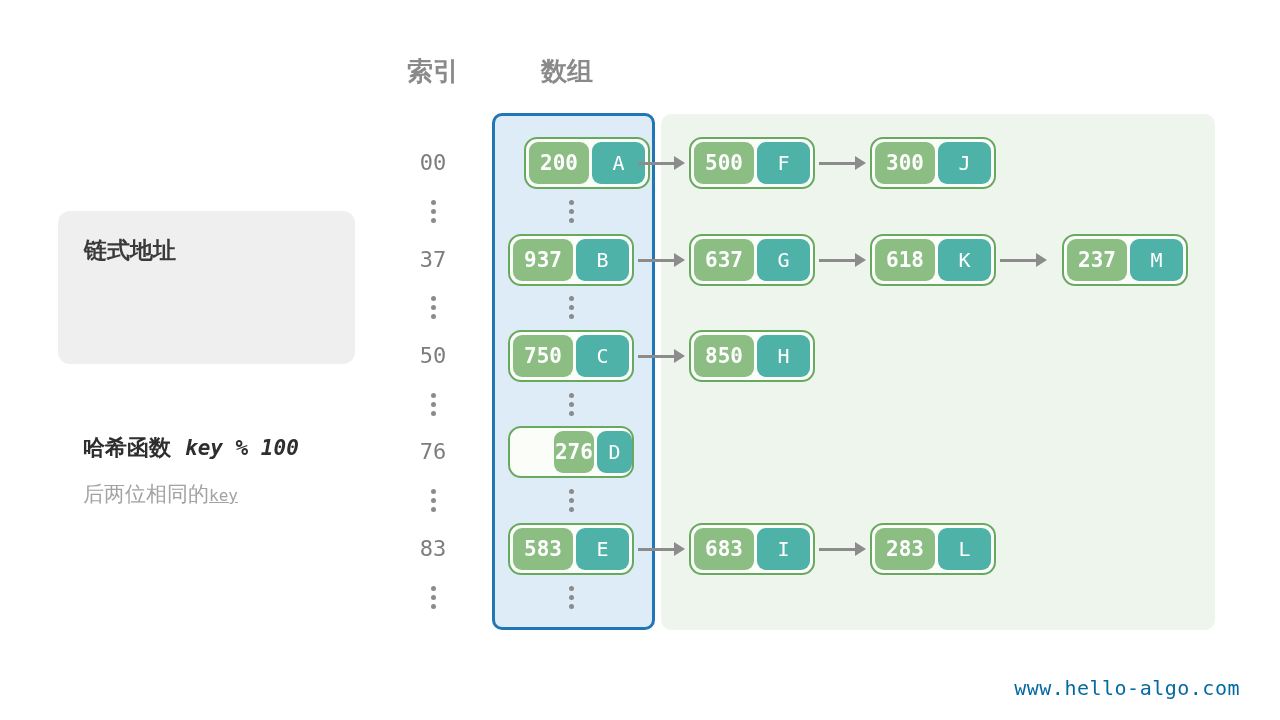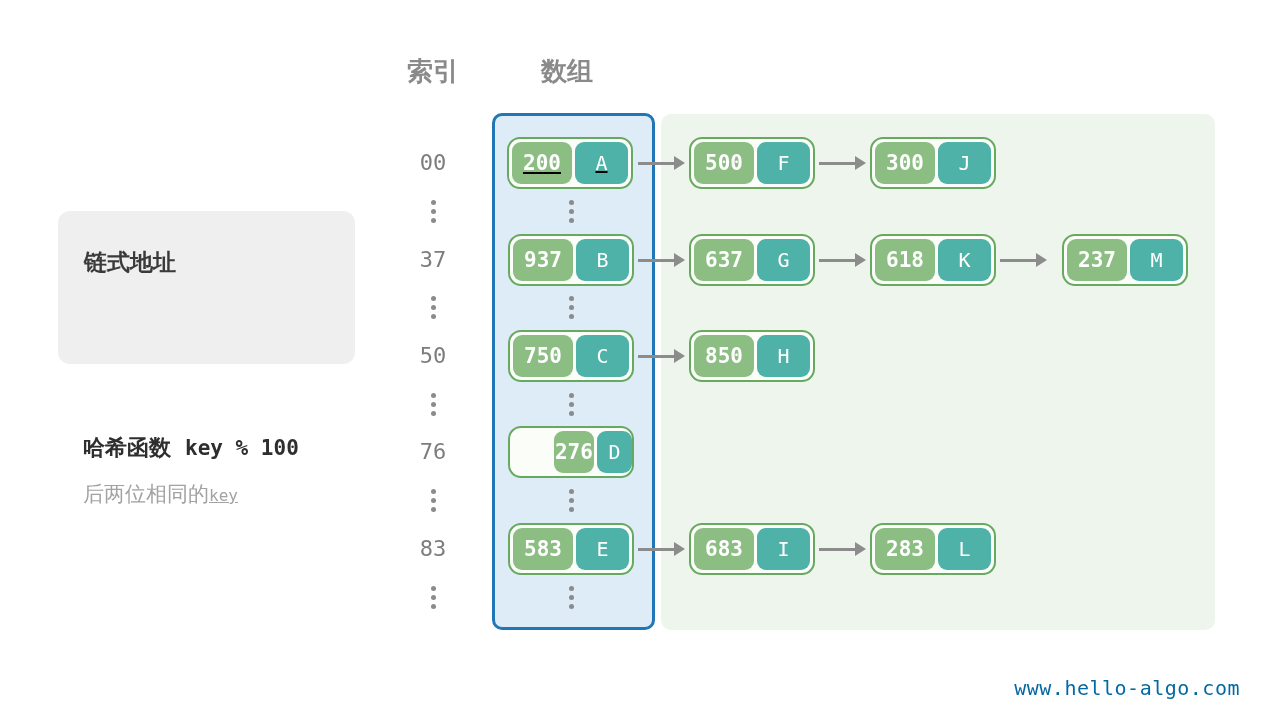--- a/index.html
+++ b/index.html
@@ -17,28 +17,28 @@
 
   
   .col-header{position:absolute;top:54px;font-size:26px;font-weight:bold;color:#8a8a8a;white-space:nowrap;}
   #hdr-index{left:393px;width:80px;text-align:center;}
   #hdr-array{left:527px;width:80px;text-align:center;}
   #hdr-list{left:795px;color:var(--header-green,#61a860);}
   #hdr-list .note{font-size:24px;font-weight:500;margin-left:4px;}
 
   
   #info-box{position:absolute;left:58px;top:211px;width:297px;height:153px;background:#efefef;
-    border-radius:12px;box-sizing:border-box;padding:36px 0 0 26px;}
+    border-radius:12px;box-sizing:border-box;padding:24px 0 0 26px;}
   #info-box .title{font-size:23px;font-weight:bold;color:#3a3a3a;}
   #info-box .body{margin-top:12px;font-size:21px;color:#a6a6a6;line-height:37px;}
 
   
   #hash-note{position:absolute;left:83px;top:433px;}
   #hash-note .title{font-size:22px;font-weight:bold;color:#2e2e2e;white-space:nowrap;}
-  #hash-note .title .code{font-size:21px;margin-left:14px;}
+  #hash-note .title .code{font-size:21px;margin-left:14px;font-style:italic;}
   #hash-note .body{margin-top:12px;font-size:21px;color:#a2a2a2;line-height:38px;white-space:nowrap;}
   #hash-note .body .code{margin-left:0;font-size:16px;text-decoration:underline;}
 
   
   .idx-label{position:absolute;width:80px;text-align:center;font-size:22px;color:#7d7d7d;}
   .vdots{position:absolute;display:flex;flex-direction:column;gap:4px;}
   .vdots i{width:5px;height:5px;border-radius:50%;background:#8b8b8b;}
 
   
   .node{position:absolute;width:126px;height:52px;box-sizing:border-box;
@@ -79,21 +79,21 @@
     <div class="body">
       <div>
         <span>后两位相同的</span><span class="code mono">key</span>
       </div>
       <div></div>
     </div>
   </div>
 
   <div id="rows-layer">
       <div class="idx-label mono" style="left: 393px; top: 150px;">00</div>
-      <div class="node" style="left: 507px; top: 137px; text-decoration: underline;">
+      <div class="node" style="left: 524px; top: 137px;">
         <div class="key mono">200</div>
         <div class="val mono">A</div>
       </div>
       <div class="node" style="left: 689px; top: 137px;">
         <div class="key mono">500</div>
         <div class="val mono">F</div>
       </div>
       <div class="arrow" style="left: 638px; top: 161.5px; width: 37px;"></div>
       <div class="node" style="left: 870px; top: 137px;">
         <div class="key mono">300</div>

